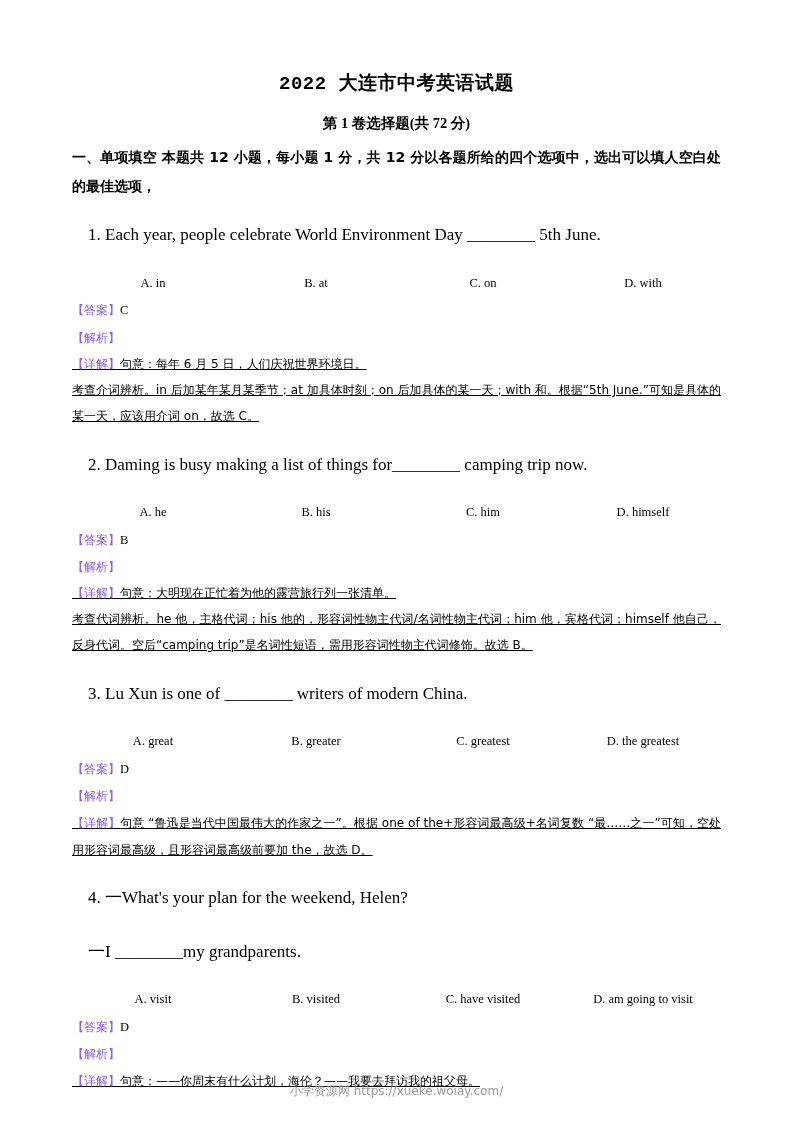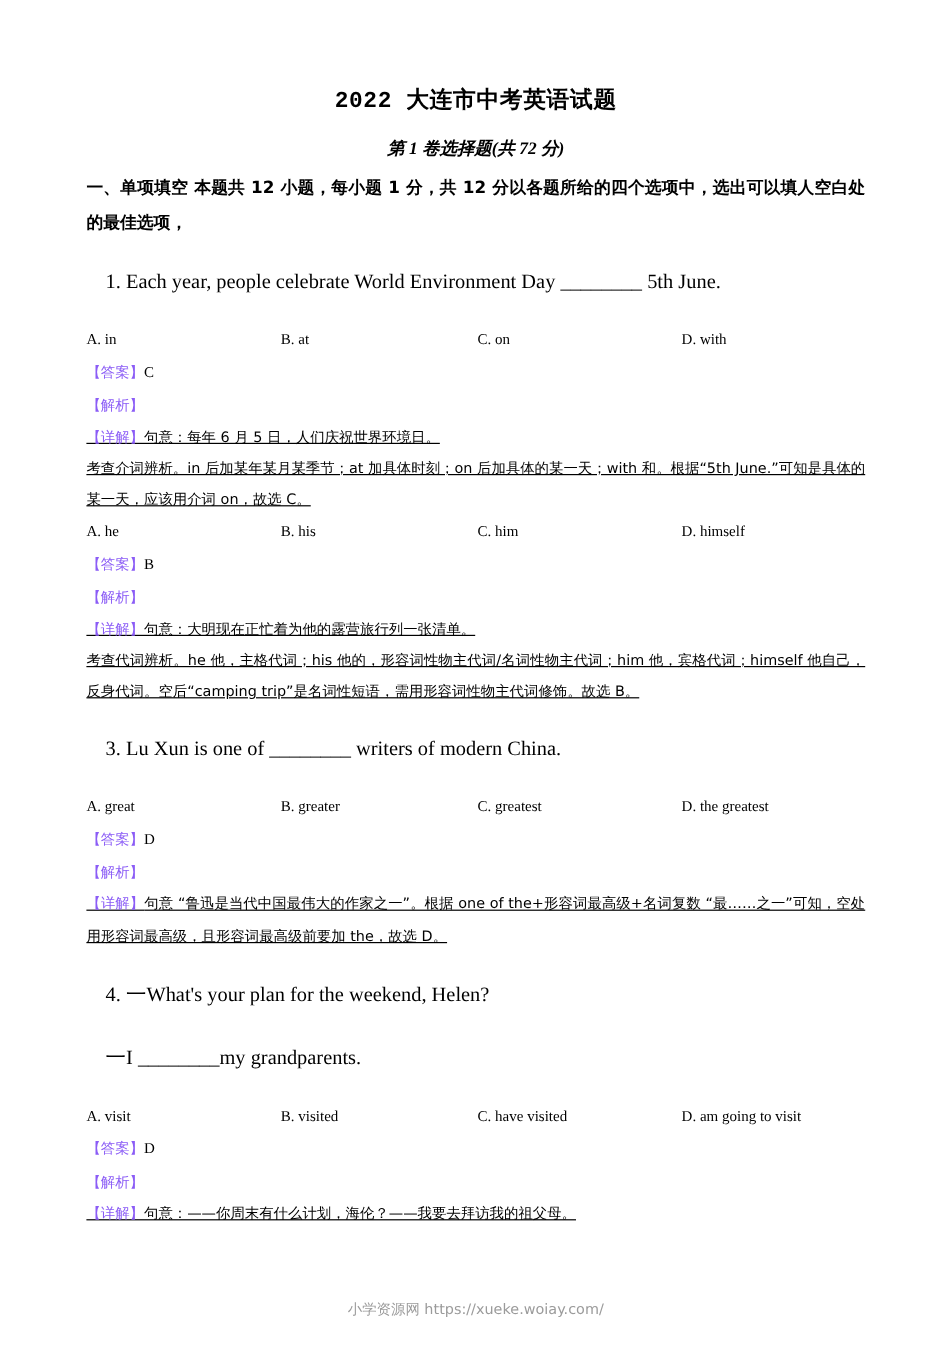--- a/index.html
+++ b/index.html
@@ -27,21 +27,20 @@
     font-weight: bold;
     letter-spacing: 0.5px;
     margin: 18px 0 0 0;
     font-family: Liberation Mono, monospace;
   }
   .doc-subtitle {
     text-align: center;
     font-size: 14.5px;
     font-weight: bold;
     margin: 18px 0 0 0;
-    font-style: italic;
   }
   .section-heading {
     font-size: 14px;
     font-weight: bold;
     line-height: 2.05;
     margin: 10px 0 0 0;
     text-align: justify;
   }
   .q-stem {
     font-size: 17px;
@@ -49,20 +48,21 @@
     margin: 16px;
   }
   .options {
     font-size: 12.5px;
     line-height: 2.2;
     display: flex;
     margin: 0;
   }
   .options .opt {
     display: block;
+    text-align: center;
   }
   .opt-a { width: 162px; }
   .opt-b { width: 164px; }
   .opt-c { width: 170px; }
   .opt-d { width: 150px; }
   .ans-line {
     font-size: 12.5px;
     line-height: 2.2;
     margin: 0;
   }
@@ -115,20 +115,21 @@
       <span class="opt opt-c">C. on</span>
       <span class="opt opt-d">D. with</span>
     </div>
     <p class="ans-line"><span class="tag cn">【答案】</span><span>C</span></p>
     <p class="ans-line tag cn">【解析】</p>
     <p class="expl"><span class="tag cn">【详解】</span><span class="cn">句意：每年 6 月 5 日，人们庆祝世界环境日。</span></p>
     <p class="expl cn">考查介词辨析。in 后加某年某月某季节；at 加具体时刻；on 后加具体的某一天；with 和。根据“5th June.”可知是具体的某一天，应该用介词 on，故选 C。</p>
   </div>
 
   <div>
+    <p class="q-stem">2. Daming is busy making a list of things for________ camping trip now.</p>
     <div class="options">
       <span class="opt opt-a">A. he</span>
       <span class="opt opt-b">B. his</span>
       <span class="opt opt-c">C. him</span>
       <span class="opt opt-d">D. himself</span>
     </div>
     <p class="ans-line"><span class="tag cn">【答案】</span><span>B</span></p>
     <p class="ans-line tag cn">【解析】</p>
     <p class="expl"><span class="tag cn">【详解】</span><span class="cn">句意：大明现在正忙着为他的露营旅行列一张清单。</span></p>
     <p class="expl cn">考查代词辨析。he 他，主格代词；his 他的，形容词性物主代词/名词性物主代词；him 他，宾格代词；himself 他自己，反身代词。空后“camping trip”是名词性短语，需用形容词性物主代词修饰。故选 B。</p>

